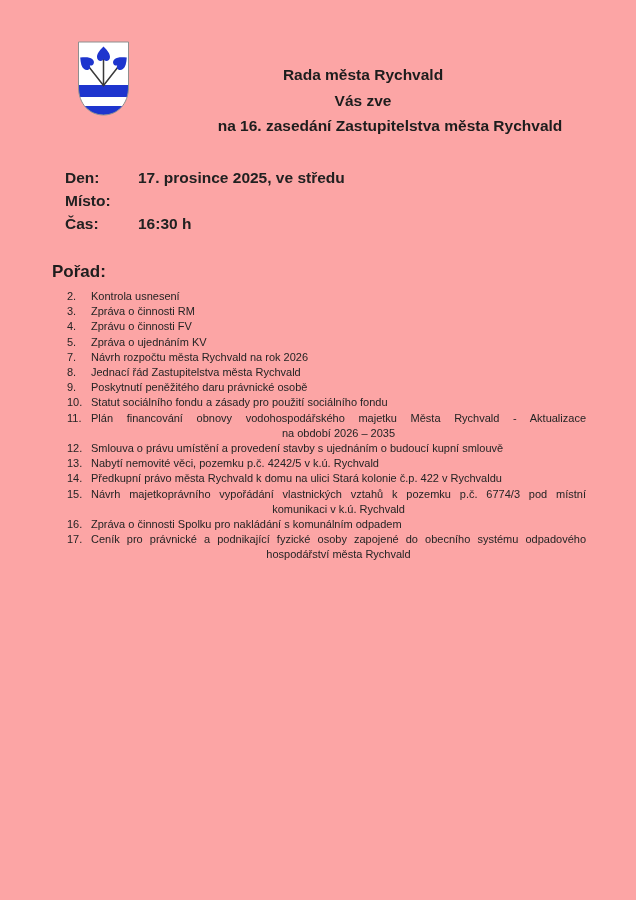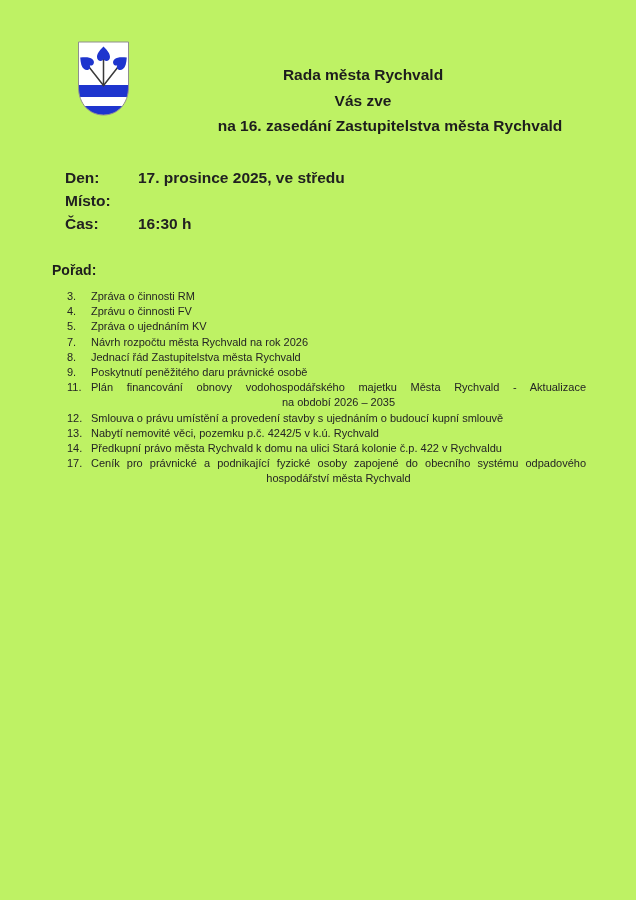--- a/index.html
+++ b/index.html
@@ -1,17 +1,17 @@
 <!DOCTYPE html>
 <html><head>
 <meta charset="utf-8">
 <style>
   html,body { margin:0; padding:0; background:#ffffff; }
   .page {
-    position:relative; width:636px; height:900px; background:#bef264;
+    position:relative; width:636px; height:900px; background:#fca5a5;
     font-family:"Liberation Sans", sans-serif; color:#212121; overflow:hidden;
   }
   
   .coa { position:absolute; left:76px; top:40px; width:55px; height:77px; }
 
   
   .title-line {
     position:relative; width:636px; text-align:center;
     font-weight:bold; font-size:15.5px; line-height:25.5px; color:#1d1d1d;
   }
@@ -20,21 +20,21 @@
   .shift-b { left:72px; }
 
   
   .details { position:absolute; top:166px; left:65px; font-weight:bold; font-size:15.5px; }
   .detail-row { display:flex; height:23px; line-height:23px; }
   .detail-label { width:73px; }
 
   
   .agenda-heading {
     position:absolute; top:262px; left:52px;
-    font-weight:bold; font-size:14px; color:#1d1d1d;
+    font-weight:bold; font-size:17px; color:#1d1d1d;
   }
   .agenda { position:absolute; top:289px; left:67px; width:519px;
     font-size:11px; line-height:15.2px; color:#242424; }
   .agenda-item .line1 { padding-left:24px; }
   .agenda-item.justified .line1 { text-align:justify; text-align-last:justify; }
   .agenda-item .num { display:inline-block; width:24px; margin-left:-24px; }
   .agenda-item .line2 { padding-left:24px;text-align:center; }
 </style>
 </head>
 <body>
@@ -82,49 +82,62 @@
     <div class="detail-row">
         <span class="detail-label">Čas:</span>
         <span class="detail-value">16:30 h</span>
       </div>
   </div>
 
   <div class="agenda-heading">Pořad:</div>
 
   <div class="agenda">
     <div class="agenda-item">
+        <div class="line1"><span class="num">2.</span><span>Kontrola usnesení</span></div>
+      </div>
+    <div class="agenda-item">
         <div class="line1"><span class="num">3.</span><span>Zpráva o činnosti RM</span></div>
       </div>
     <div class="agenda-item">
         <div class="line1"><span class="num">4.</span><span>Zprávu o činnosti FV</span></div>
       </div>
     <div class="agenda-item">
         <div class="line1"><span class="num">5.</span><span>Zpráva o ujednáním KV</span></div>
       </div>
     <div class="agenda-item">
         <div class="line1"><span class="num">7.</span><span>Návrh rozpočtu města Rychvald na rok 2026</span></div>
       </div>
     <div class="agenda-item">
         <div class="line1"><span class="num">8.</span><span>Jednací řád Zastupitelstva města Rychvald</span></div>
       </div>
     <div class="agenda-item">
         <div class="line1"><span class="num">9.</span><span>Poskytnutí peněžitého daru právnické osobě</span></div>
       </div>
+    <div class="agenda-item">
+        <div class="line1"><span class="num">10.</span><span>Statut sociálního fondu a zásady pro použití sociálního fondu</span></div>
+      </div>
     <div class="agenda-item justified">
         <div class="line1"><span class="num">11.</span><span>Plán financování obnovy vodohospodářského majetku Města Rychvald - Aktualizace</span></div>
         <div class="line2">na období 2026 – 2035</div>
       </div>
     <div class="agenda-item">
         <div class="line1"><span class="num">12.</span><span>Smlouva o právu umístění a provedení stavby s ujednáním o budoucí kupní smlouvě</span></div>
       </div>
     <div class="agenda-item">
         <div class="line1"><span class="num">13.</span><span>Nabytí nemovité věci, pozemku p.č. 4242/5 v k.ú. Rychvald</span></div>
       </div>
     <div class="agenda-item">
         <div class="line1"><span class="num">14.</span><span>Předkupní právo města Rychvald k domu na ulici Stará kolonie č.p. 422 v Rychvaldu</span></div>
       </div>
     <div class="agenda-item justified">
+        <div class="line1"><span class="num">15.</span><span>Návrh majetkoprávního vypořádání vlastnických vztahů k pozemku p.č. 6774/3 pod místní</span></div>
+        <div class="line2">komunikaci v k.ú. Rychvald</div>
+      </div>
+    <div class="agenda-item">
+        <div class="line1"><span class="num">16.</span><span>Zpráva o činnosti Spolku pro nakládání s komunálním odpadem</span></div>
+      </div>
+    <div class="agenda-item justified">
         <div class="line1"><span class="num">17.</span><span>Ceník pro právnické a podnikající fyzické osoby zapojené do obecního systému odpadového</span></div>
         <div class="line2">hospodářství města Rychvald</div>
       </div>
   </div>
 
 </div>
 
 </body></html>

